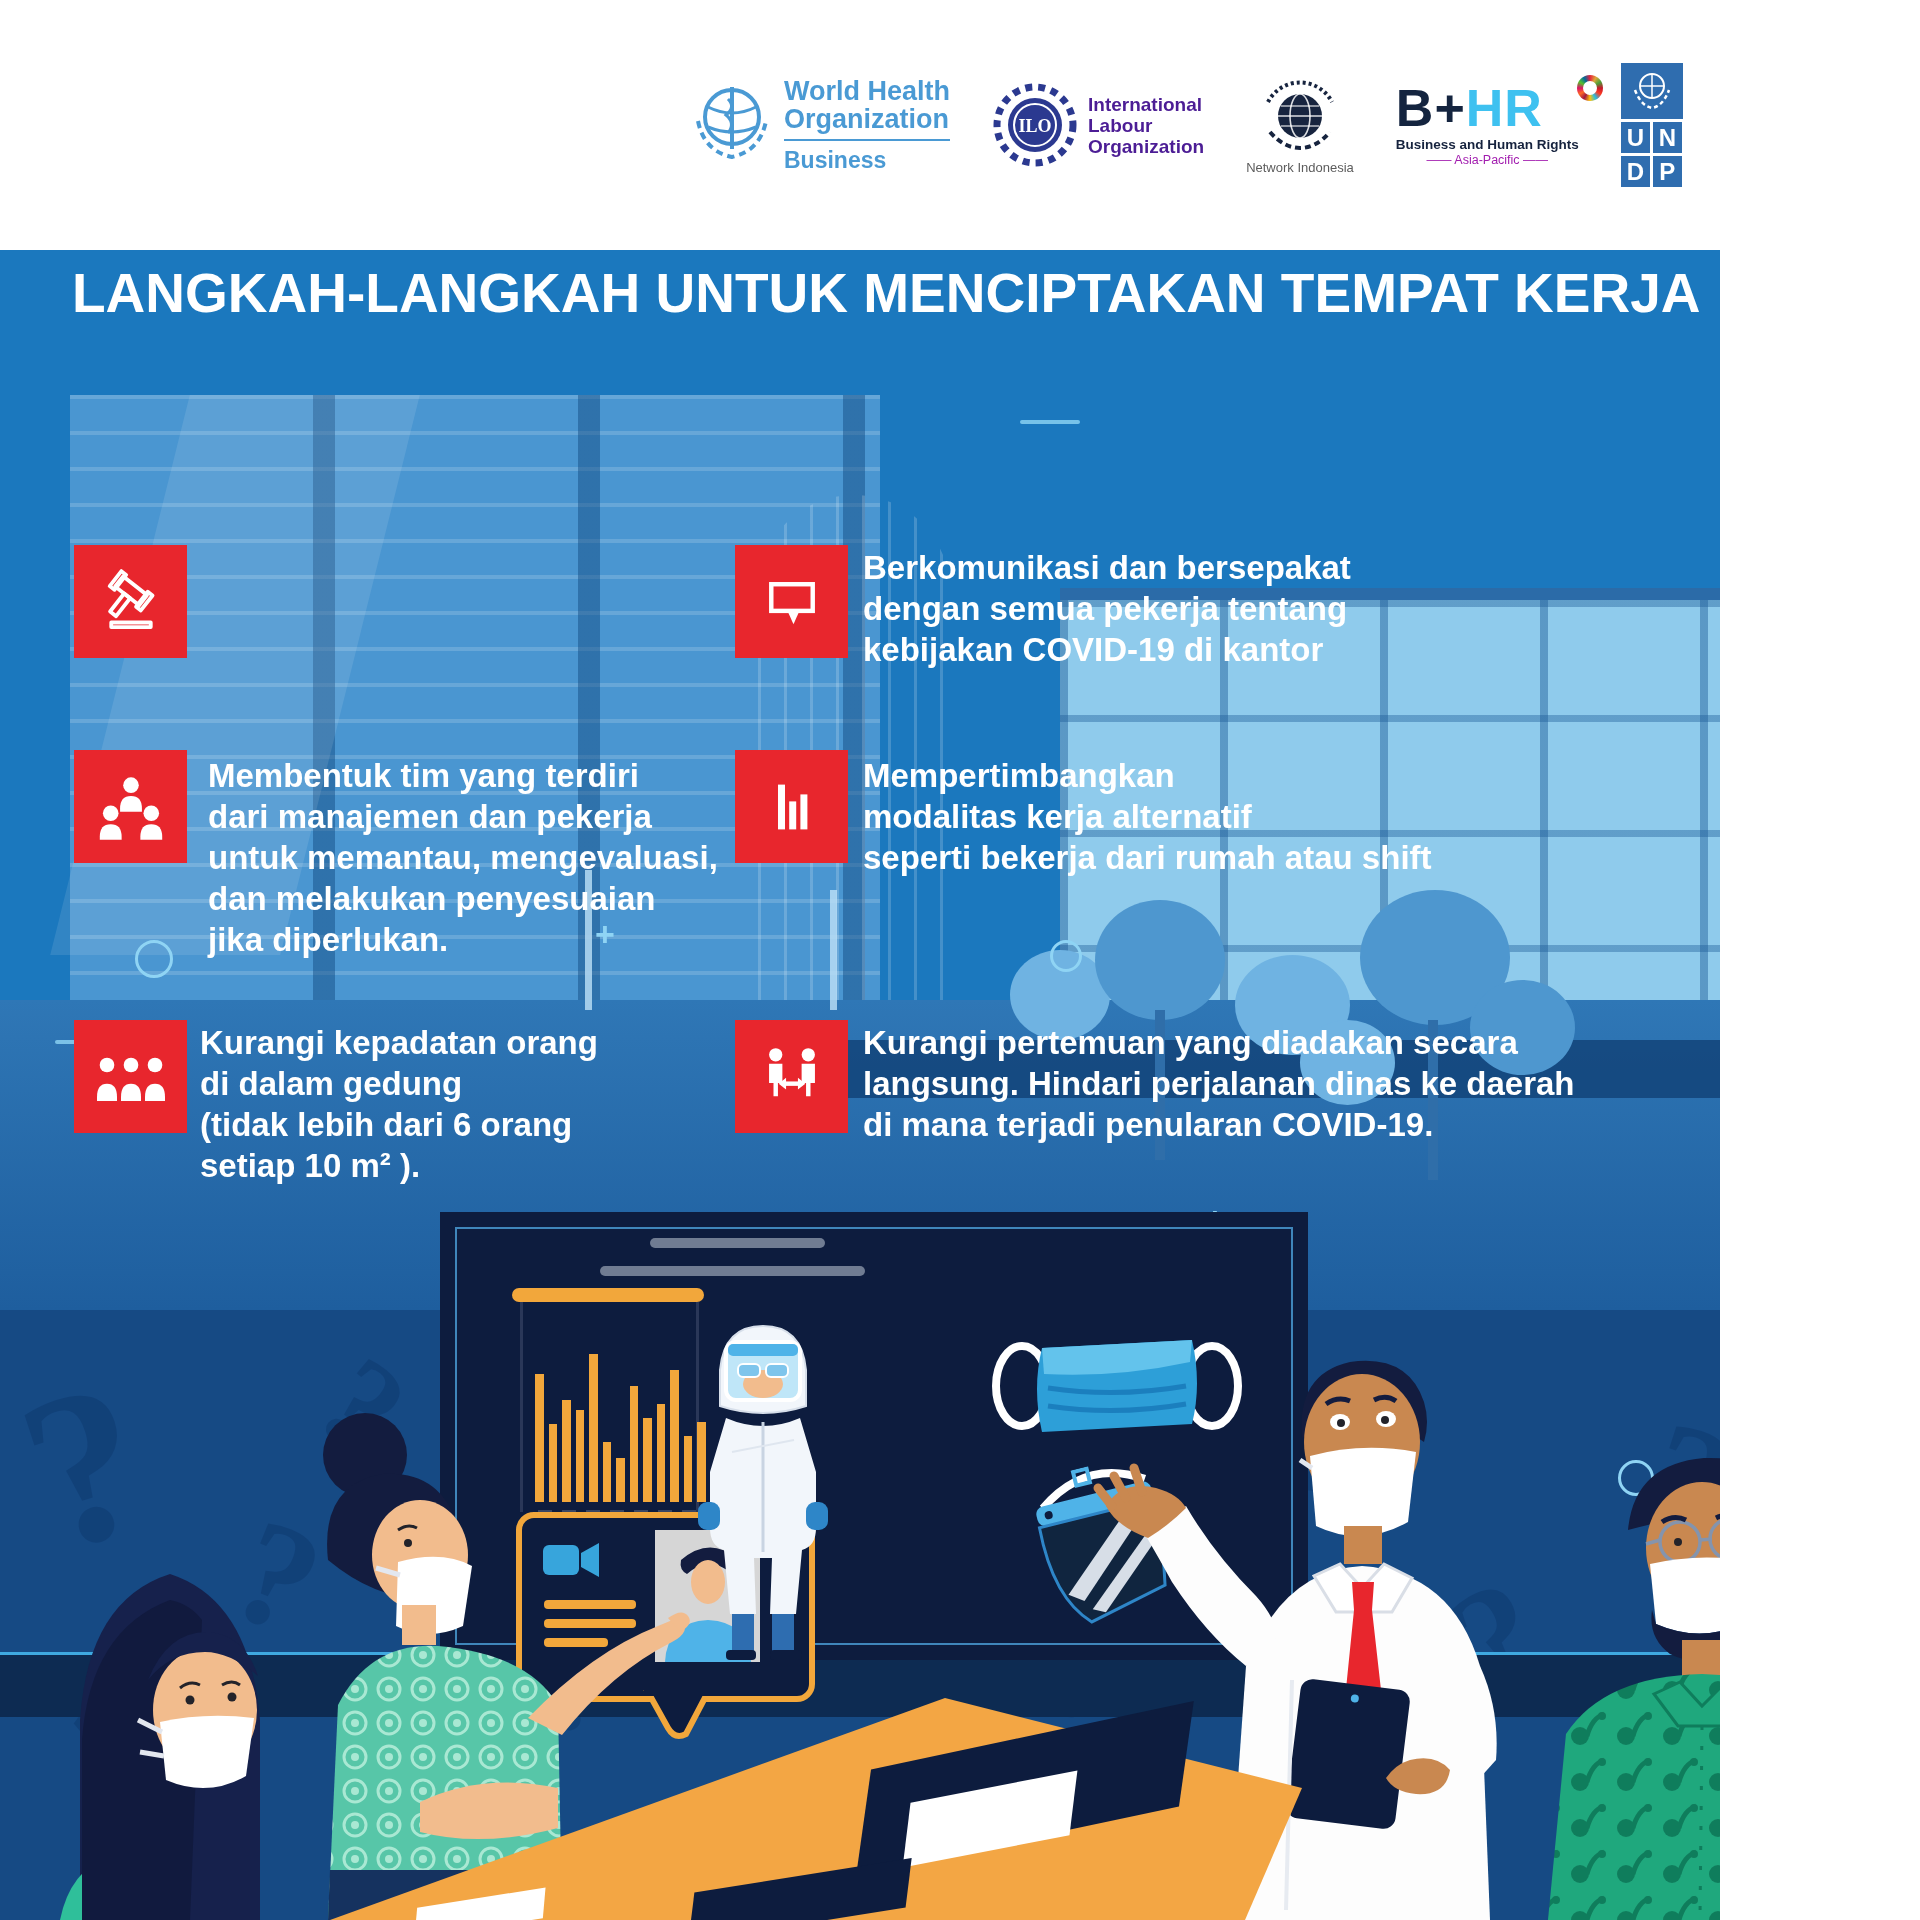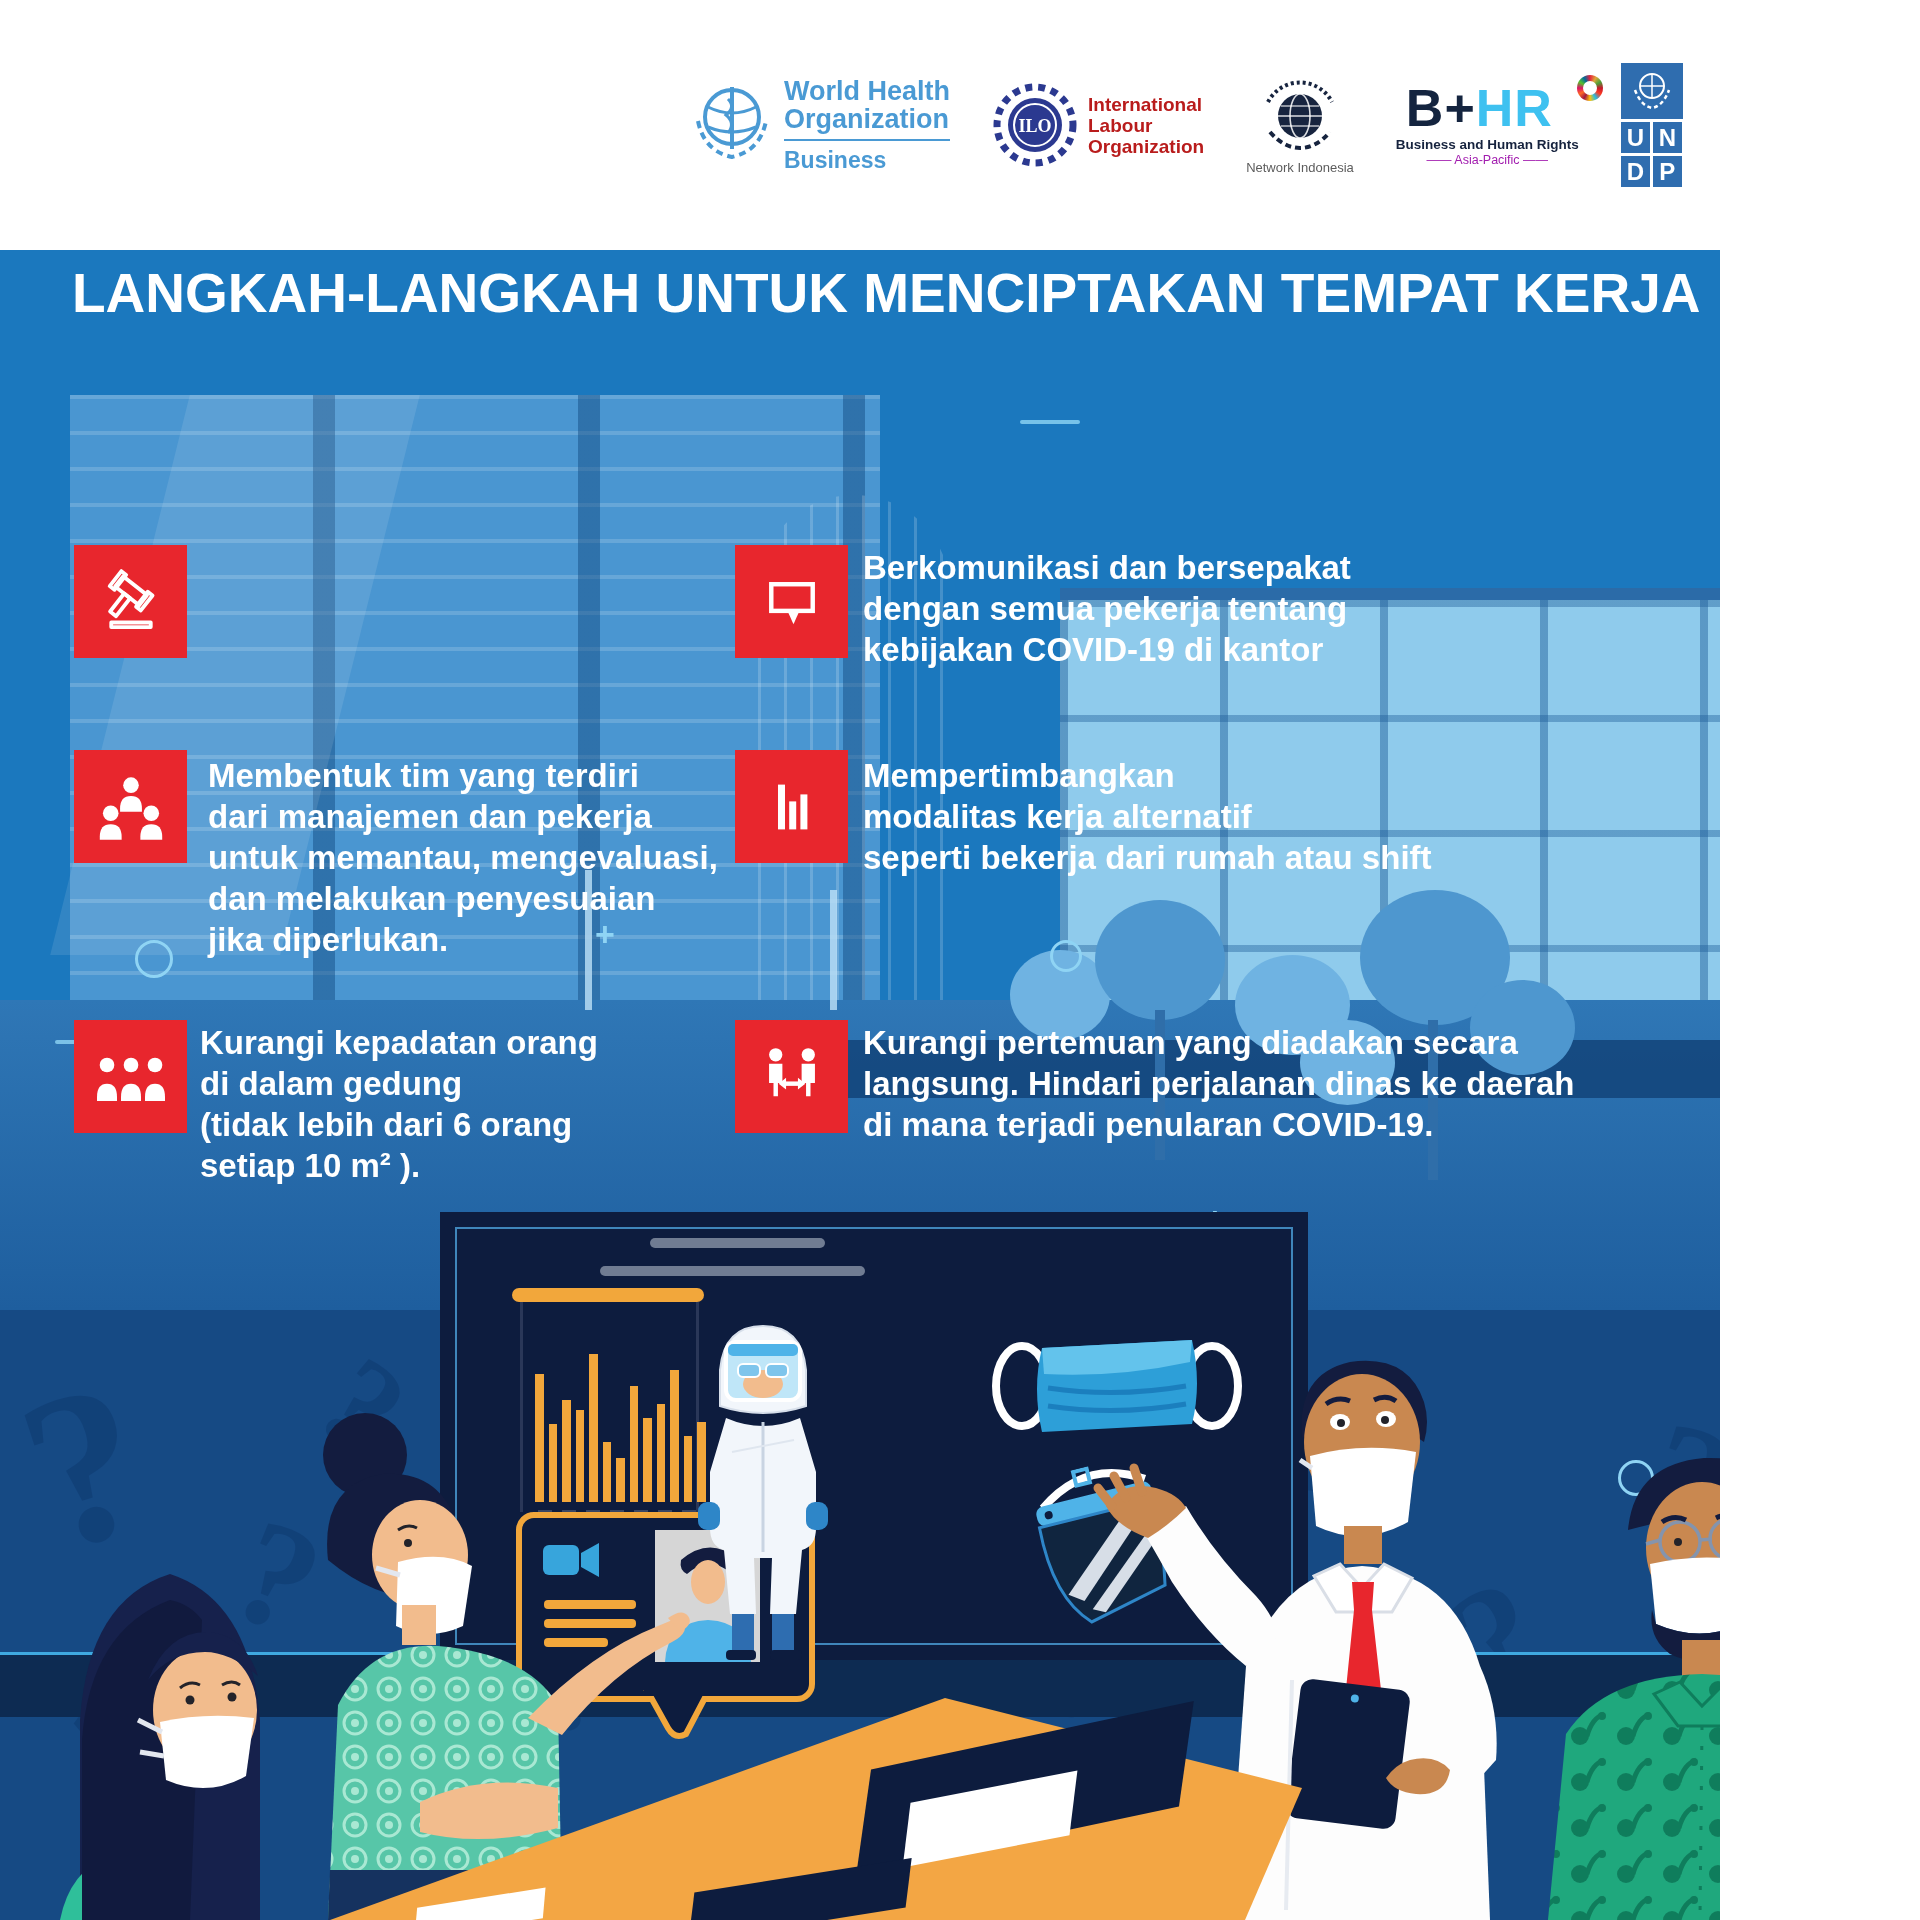--- a/index.html
+++ b/index.html
@@ -7,25 +7,25 @@
           font-family:"Liberation Sans",sans-serif;}
   .abs{position:absolute;}
 
   
   .header{left:0;top:0;width:1920px;height:250px;background:#ffffff;z-index:20;}
   .logos{left:690px;top:50px;height:150px;display:flex;align-items:center;gap:42px;}
   .logo{display:flex;align-items:center;gap:10px;}
   .who-text{color:#4a9ad4;font-weight:bold;font-size:27px;line-height:28px;}
   .who-country{color:#4a9ad4;font-weight:bold;font-size:23px;margin-top:6px;}
   .who-rule{height:2px;background:#4a9ad4;margin-top:6px;}
-  .ilo-text{color:#b91c1c;font-weight:bold;font-size:19px;line-height:21px;}
+  .ilo-text{color:#4c1d95;font-weight:bold;font-size:19px;line-height:21px;}
   .ungc{display:flex;flex-direction:column;align-items:center;gap:4px;}
   .ungc-caption{color:#5c5c5c;font-size:13px;}
   .bhr{display:flex;flex-direction:column;align-items:flex-start;position:relative;}
-  .bhr-big{font-size:52px;font-weight:bold;letter-spacing:1px;line-height:50px;margin-left:10px;}
+  .bhr-big{font-size:52px;font-weight:bold;letter-spacing:1px;line-height:50px;}
   .bhr-b{color:#14243f;} .bhr-hr{color:#3ec1f0;}
   .bhr-ring{position:absolute;right:-24px;top:-8px;width:26px;height:26px;border-radius:50%;
     background:conic-gradient(#e5243b,#dda63a,#4c9f38,#c5192d,#ff3a21,#26bde2,#fcc30b,#a21942,#fd6925,#dd1367,#56c02b,#00689d,#e5243b);
     display:flex;align-items:center;justify-content:center;}
   .bhr-ring::after{content:"";width:14px;height:14px;background:#fff;border-radius:50%;}
   .bhr-sub{color:#16233e;font-size:13.5px;font-weight:bold;margin-top:4px;}
   .bhr-region{color:#a21caf;font-size:12.5px;align-self:center;margin-top:1px;}
   .undp{display:flex;flex-direction:column;gap:3px;width:62px;}
   .undp-emblem{width:62px;height:56px;background:#2f6daf;display:flex;align-items:center;justify-content:center;}
   .undp-row{display:flex;gap:3px;}

